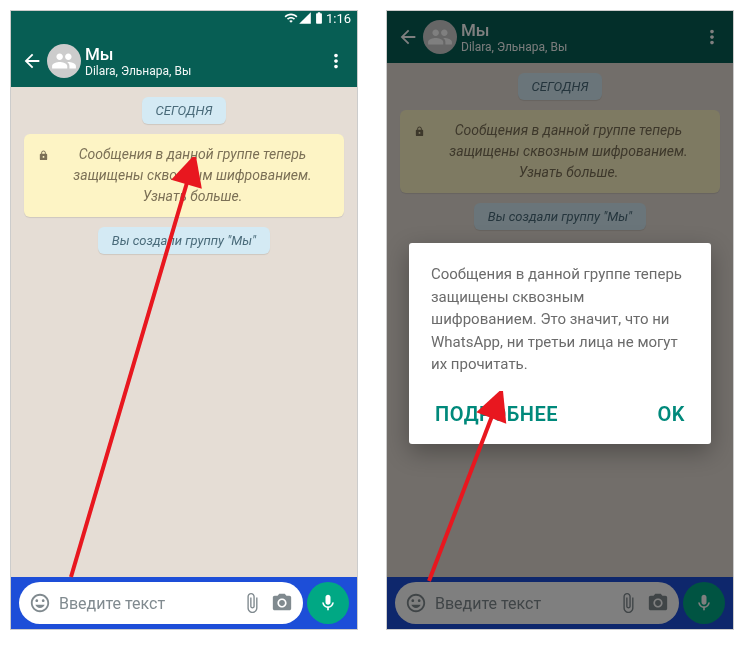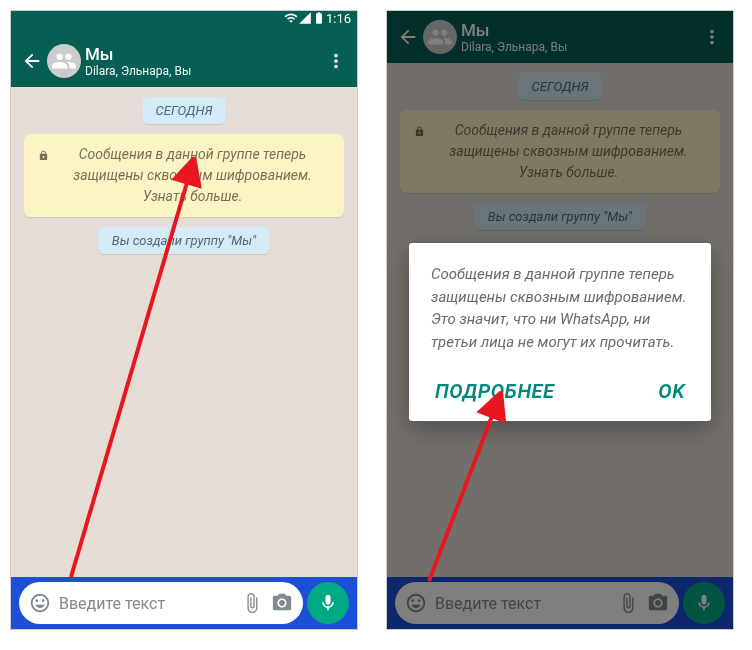--- a/index.html
+++ b/index.html
@@ -119,21 +119,20 @@
   }
   .dialog {
     position: absolute;
     left: 22px; right: 22px;
     top: 232px;
     background: #fff;
     border-radius: 3px;
     padding: 20px 22px 10px 22px;
     z-index: 10;
     box-shadow: 0 8px 24px rgba(0,0,0,0.3);
-    font-style: italic;
   }
   .dialog-text {
     color: #6b6b6b;
     font-size: 15px;
     line-height: 1.5;
     margin-bottom: 18px;
   }
   .dialog-actions {
     display: flex;
     justify-content: space-between;

